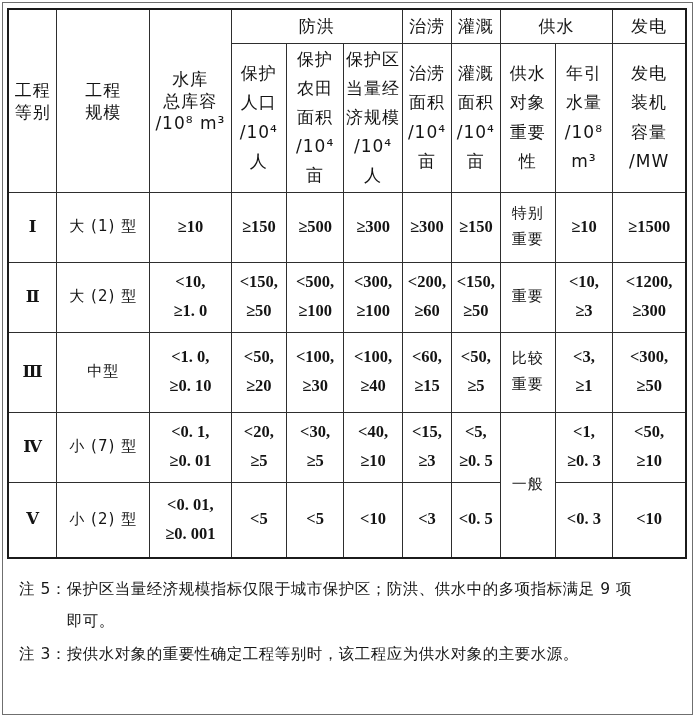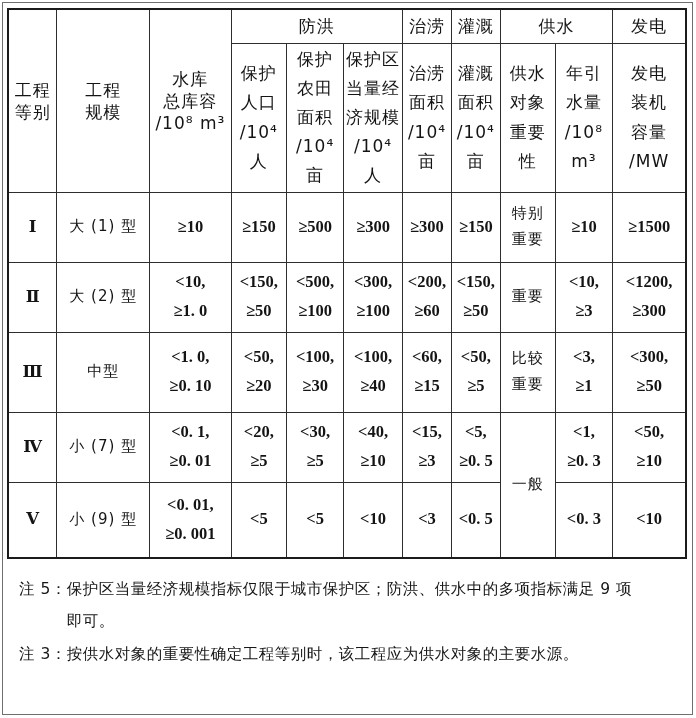--- a/index.html
+++ b/index.html
@@ -214,21 +214,21 @@
           <td>&lt;5,
 ≥0. 5</td>
           <td class="zh" rowspan="2">一般</td>
           <td>&lt;1,
 ≥0. 3</td>
           <td>&lt;50,
 ≥10</td>
         </tr>
         <tr class="r5">
           <td>Ⅴ</td>
-          <td class="zh">小 (9) 型</td>
+          <td class="zh">小 (2) 型</td>
           <td>&lt;0. 01,
 ≥0. 001</td>
           <td>&lt;5</td>
           <td>&lt;5</td>
           <td>&lt;10</td>
           <td>&lt;3</td>
           <td>&lt;0. 5</td>
           <td>&lt;0. 3</td>
           <td>&lt;10</td>
         </tr>

